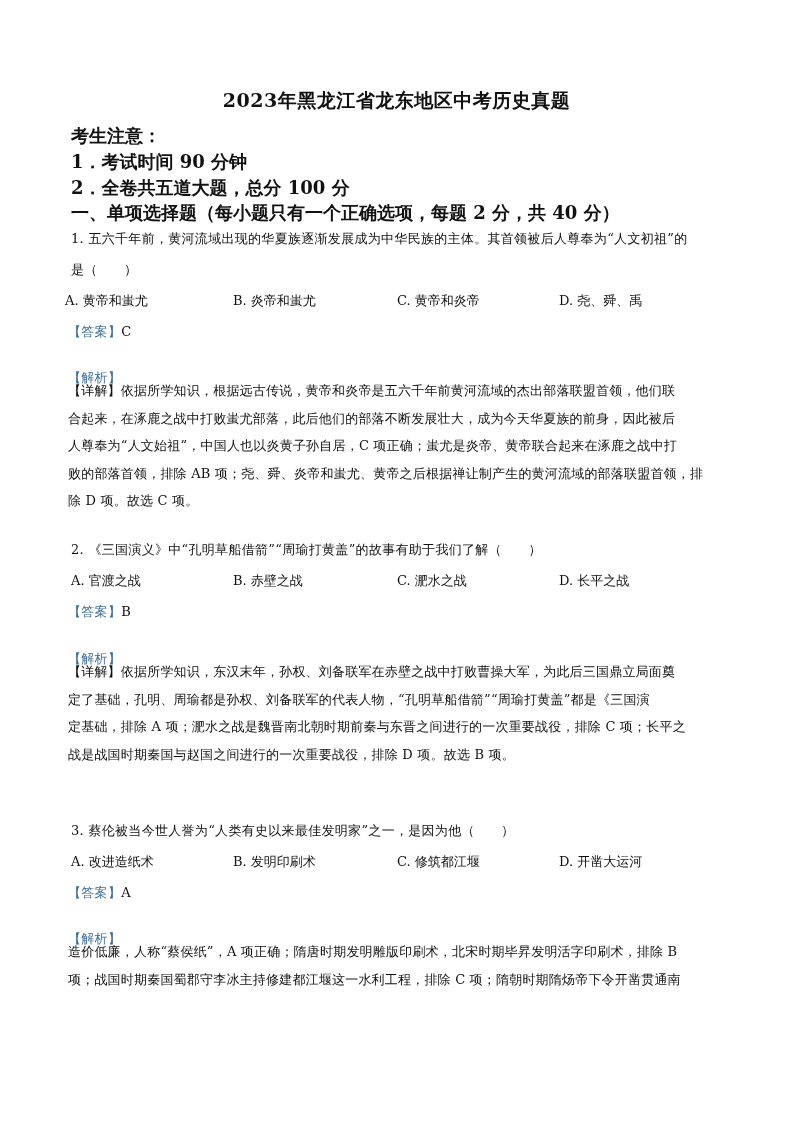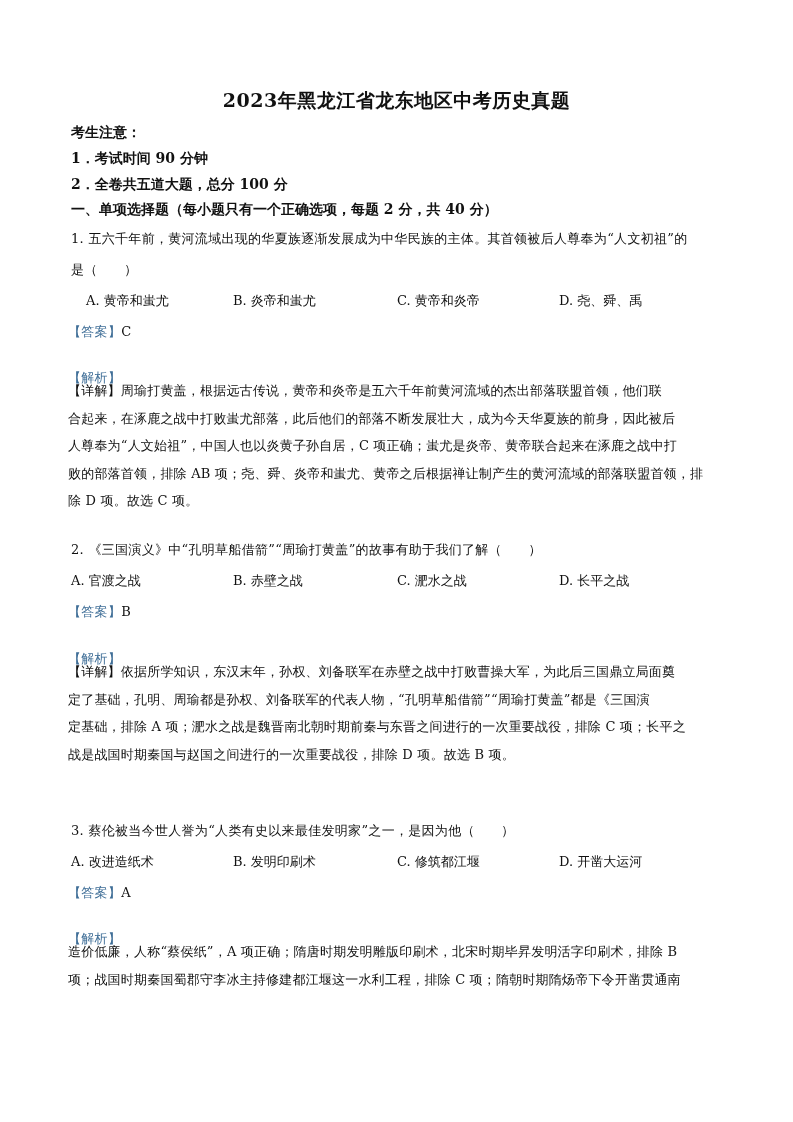--- a/index.html
+++ b/index.html
@@ -8,21 +8,21 @@
     font-family: "DejaVu Serif", "Liberation Serif", serif;
     color: #111111;
   }
   .page { position: absolute; left: 0; top: 0; width: 793px; height: 1122px; padding-left: 6px; }
   .title {
     position: absolute; top: 88px; left: 0; width: 793px; text-align: center;
     font-size: 19px; font-weight: bold; letter-spacing: 0.5px;
     font-family: "DejaVu Serif", "Liberation Serif", serif;
   }
   .notice {
-    position: absolute; left: 71px; font-size: 14px; font-weight: bold;
+    position: absolute; left: 71px; font-size: 18px; font-weight: bold;
     font-family: "DejaVu Serif", "Liberation Serif", serif;
   }
   .line {
     position: absolute; left: 71px; font-size: 13px; white-space: nowrap;
     letter-spacing: 0.3px;
   }
   .opt { position: absolute; font-size: 13px; white-space: nowrap; }
   .label-blue { color: #3f6e97; margin-top: 16px; }
   .para {
     position: absolute; left: 71px; width: 652px; font-size: 13px;
@@ -38,30 +38,30 @@
   <div class="title">2023年黑龙江省龙东地区中考历史真题</div>
 
   <div class="notice" style="top:124px">考生注意：</div>
   <div class="notice" style="top:150px">1．考试时间 90 分钟</div>
   <div class="notice" style="top:176px">2．全卷共五道大题，总分 100 分</div>
   <div class="notice" style="top:201px">一、单项选择题（每小题只有一个正确选项，每题 2 分，共 40 分）</div>
 
   <div>
     <div class="line" style="top:230px">1. 五六千年前，黄河流域出现的华夏族逐渐发展成为中华民族的主体。其首领被后人尊奉为“人文初祖”的</div>
     <div class="line" style="top:261px">是（　　）</div>
-    <div class="opt" style="top:292px;left:86px">A. 黄帝和蚩尤</div>
+    <div class="opt" style="top:292px;left:65px">A. 黄帝和蚩尤</div>
     <div class="opt" style="top:292px;left:233px">B. 炎帝和蚩尤</div>
     <div class="opt" style="top:292px;left:397px">C. 黄帝和炎帝</div>
     <div class="opt" style="top:292px;left:559px">D. 尧、舜、禹</div>
     <div class="line" style="top:323px;left:68px">
       <span class="label-blue">【答案】</span><span>C</span>
     </div>
     <div class="line label-blue" style="top:353px;left:68px">【解析】</div>
     <div class="para" style="top:377px;left:68px">
-      <span class="ln"><span>【详解】</span><span>周瑜打黄盖，根据远古传说，黄帝和炎帝是五六千年前黄河流域的杰出部落联盟首领，他们联</span></span>
+      <span class="ln"><span>【详解】</span><span>依据所学知识，根据远古传说，黄帝和炎帝是五六千年前黄河流域的杰出部落联盟首领，他们联</span></span>
       <span class="ln">合起来，在涿鹿之战中打败蚩尤部落，此后他们的部落不断发展壮大，成为今天华夏族的前身，因此被后</span>
       <span class="ln">人尊奉为“人文始祖”，中国人也以炎黄子孙自居，C 项正确；蚩尤是炎帝、黄帝联合起来在涿鹿之战中打</span>
       <span class="ln">败的部落首领，排除 AB 项；尧、舜、炎帝和蚩尤、黄帝之后根据禅让制产生的黄河流域的部落联盟首领，排</span>
       <span class="ln">除 D 项。故选 C 项。</span>
     </div>
   </div>
 
   <div>
     <div class="line" style="top:541px">2. 《三国演义》中“孔明草船借箭”“周瑜打黄盖”的故事有助于我们了解（　　）</div>
     <div class="opt" style="top:572px;left:71px">A. 官渡之战</div>

